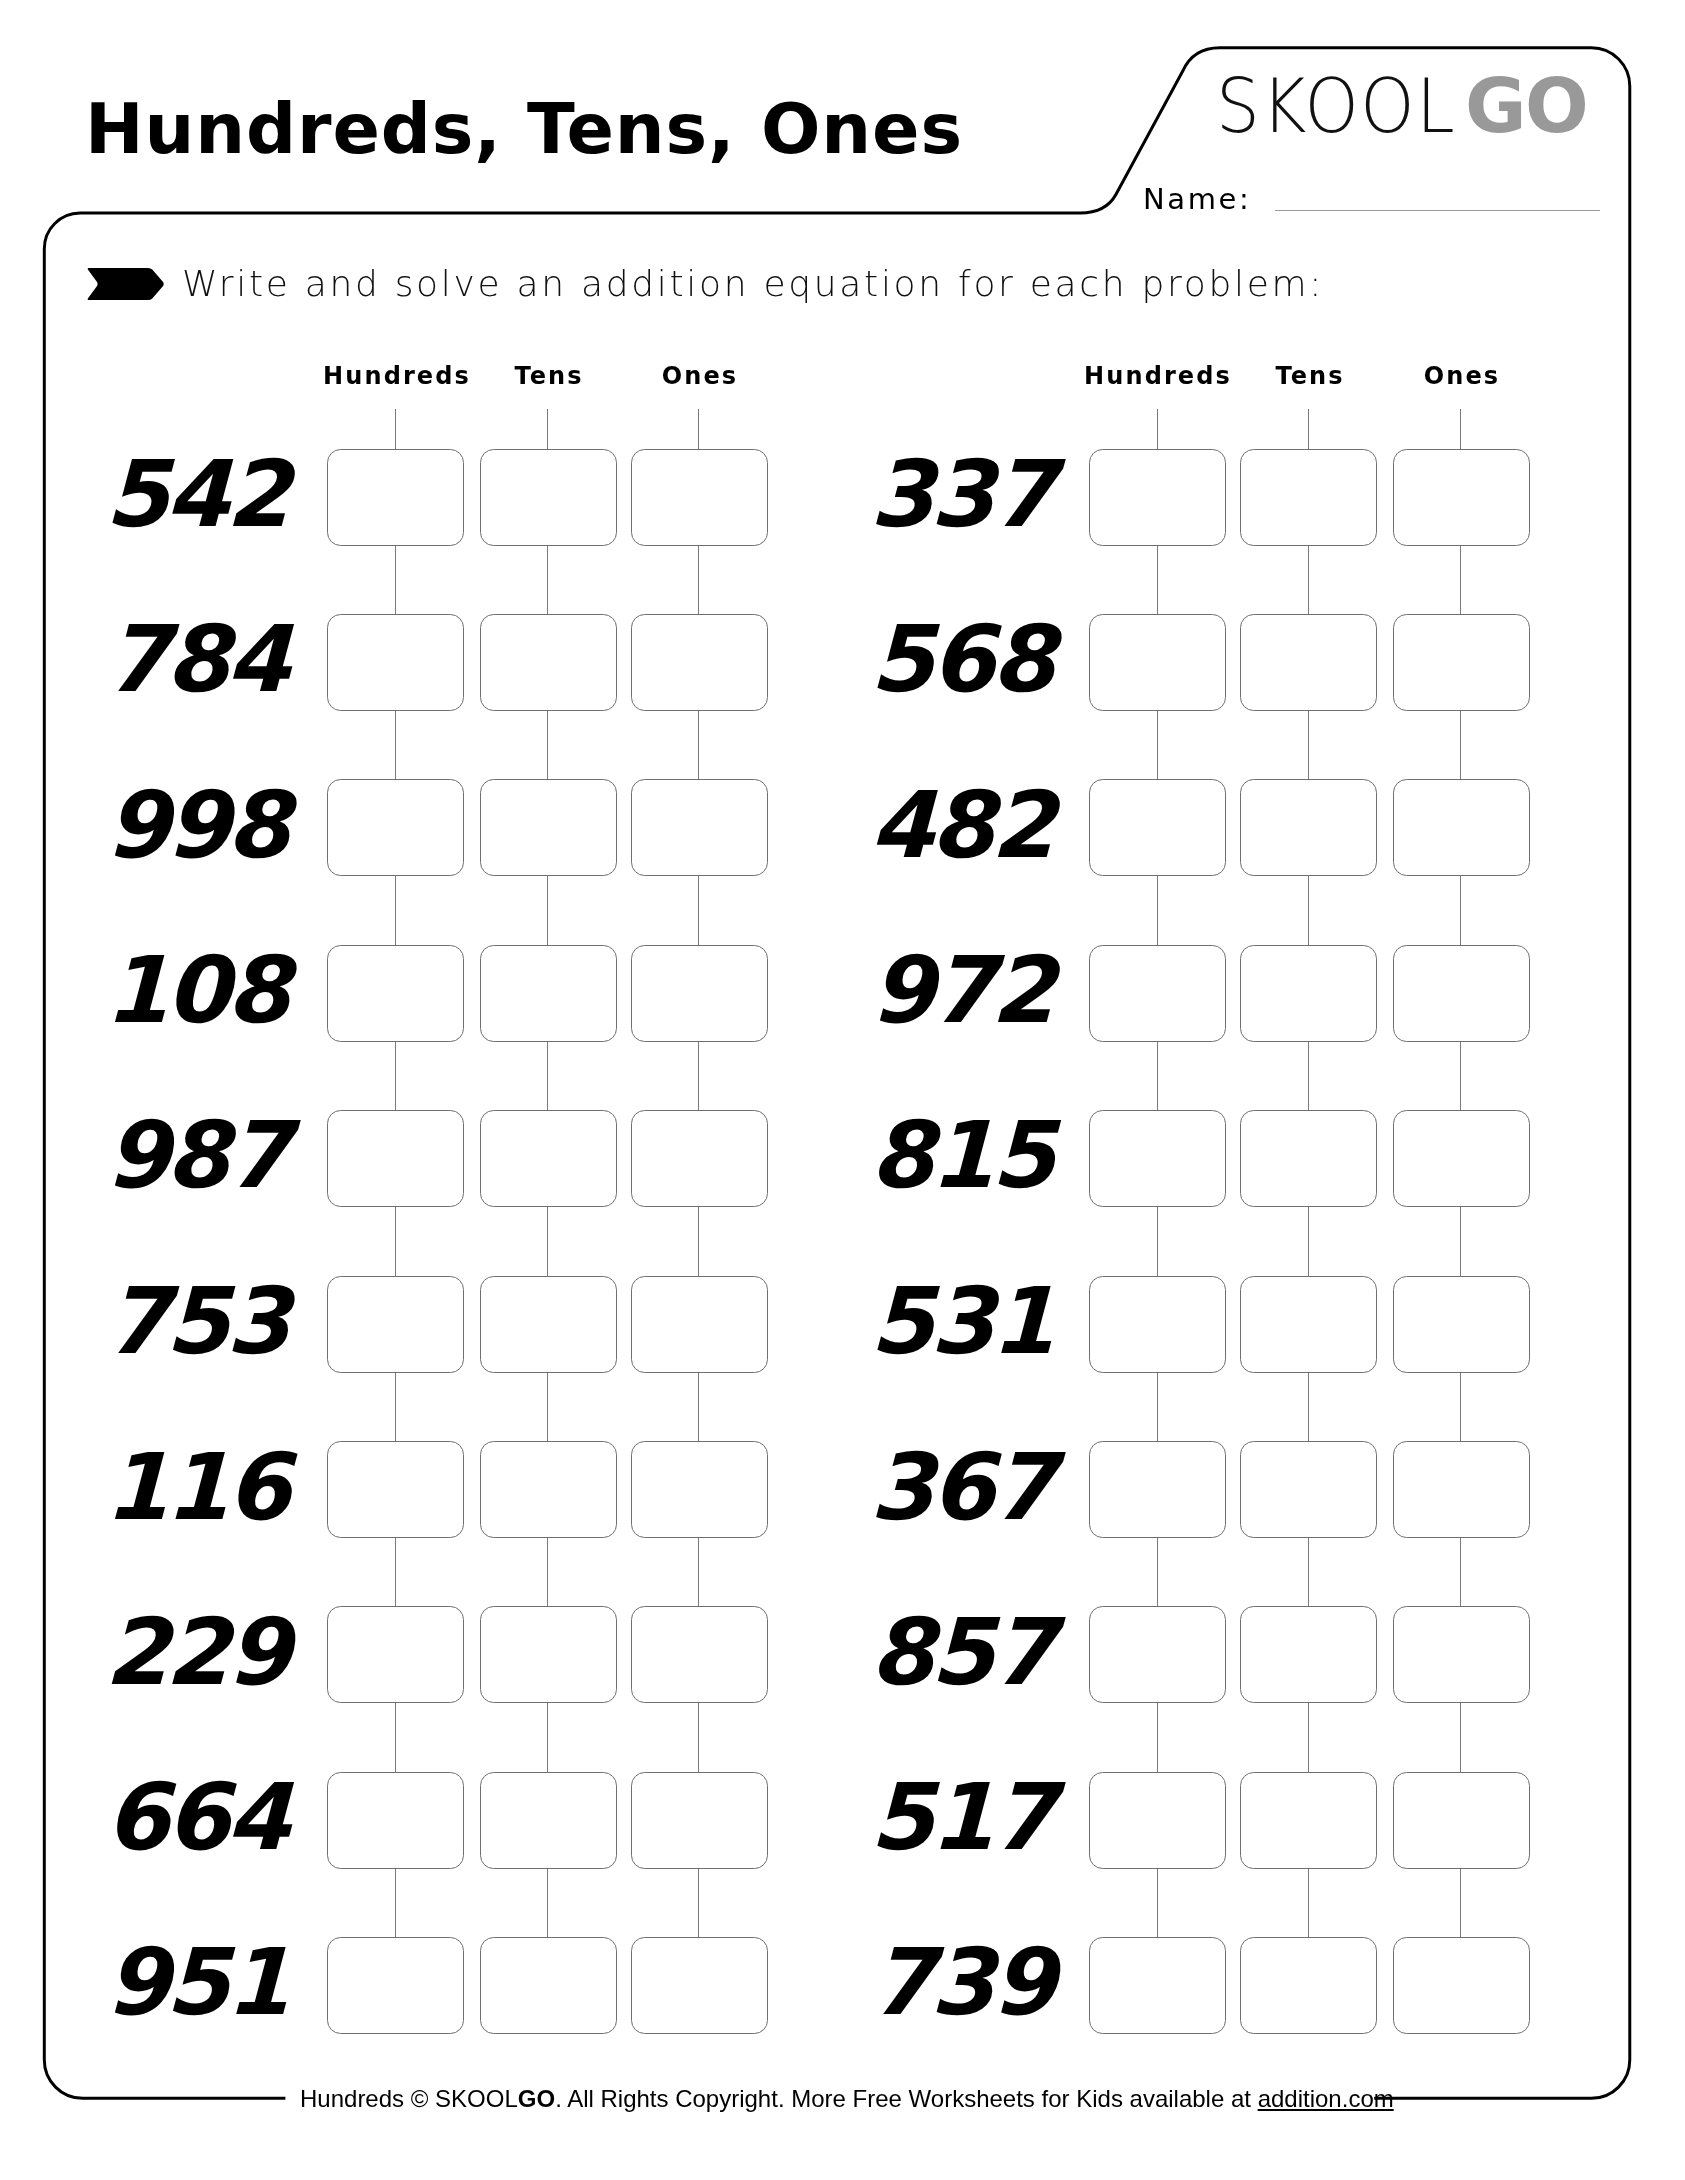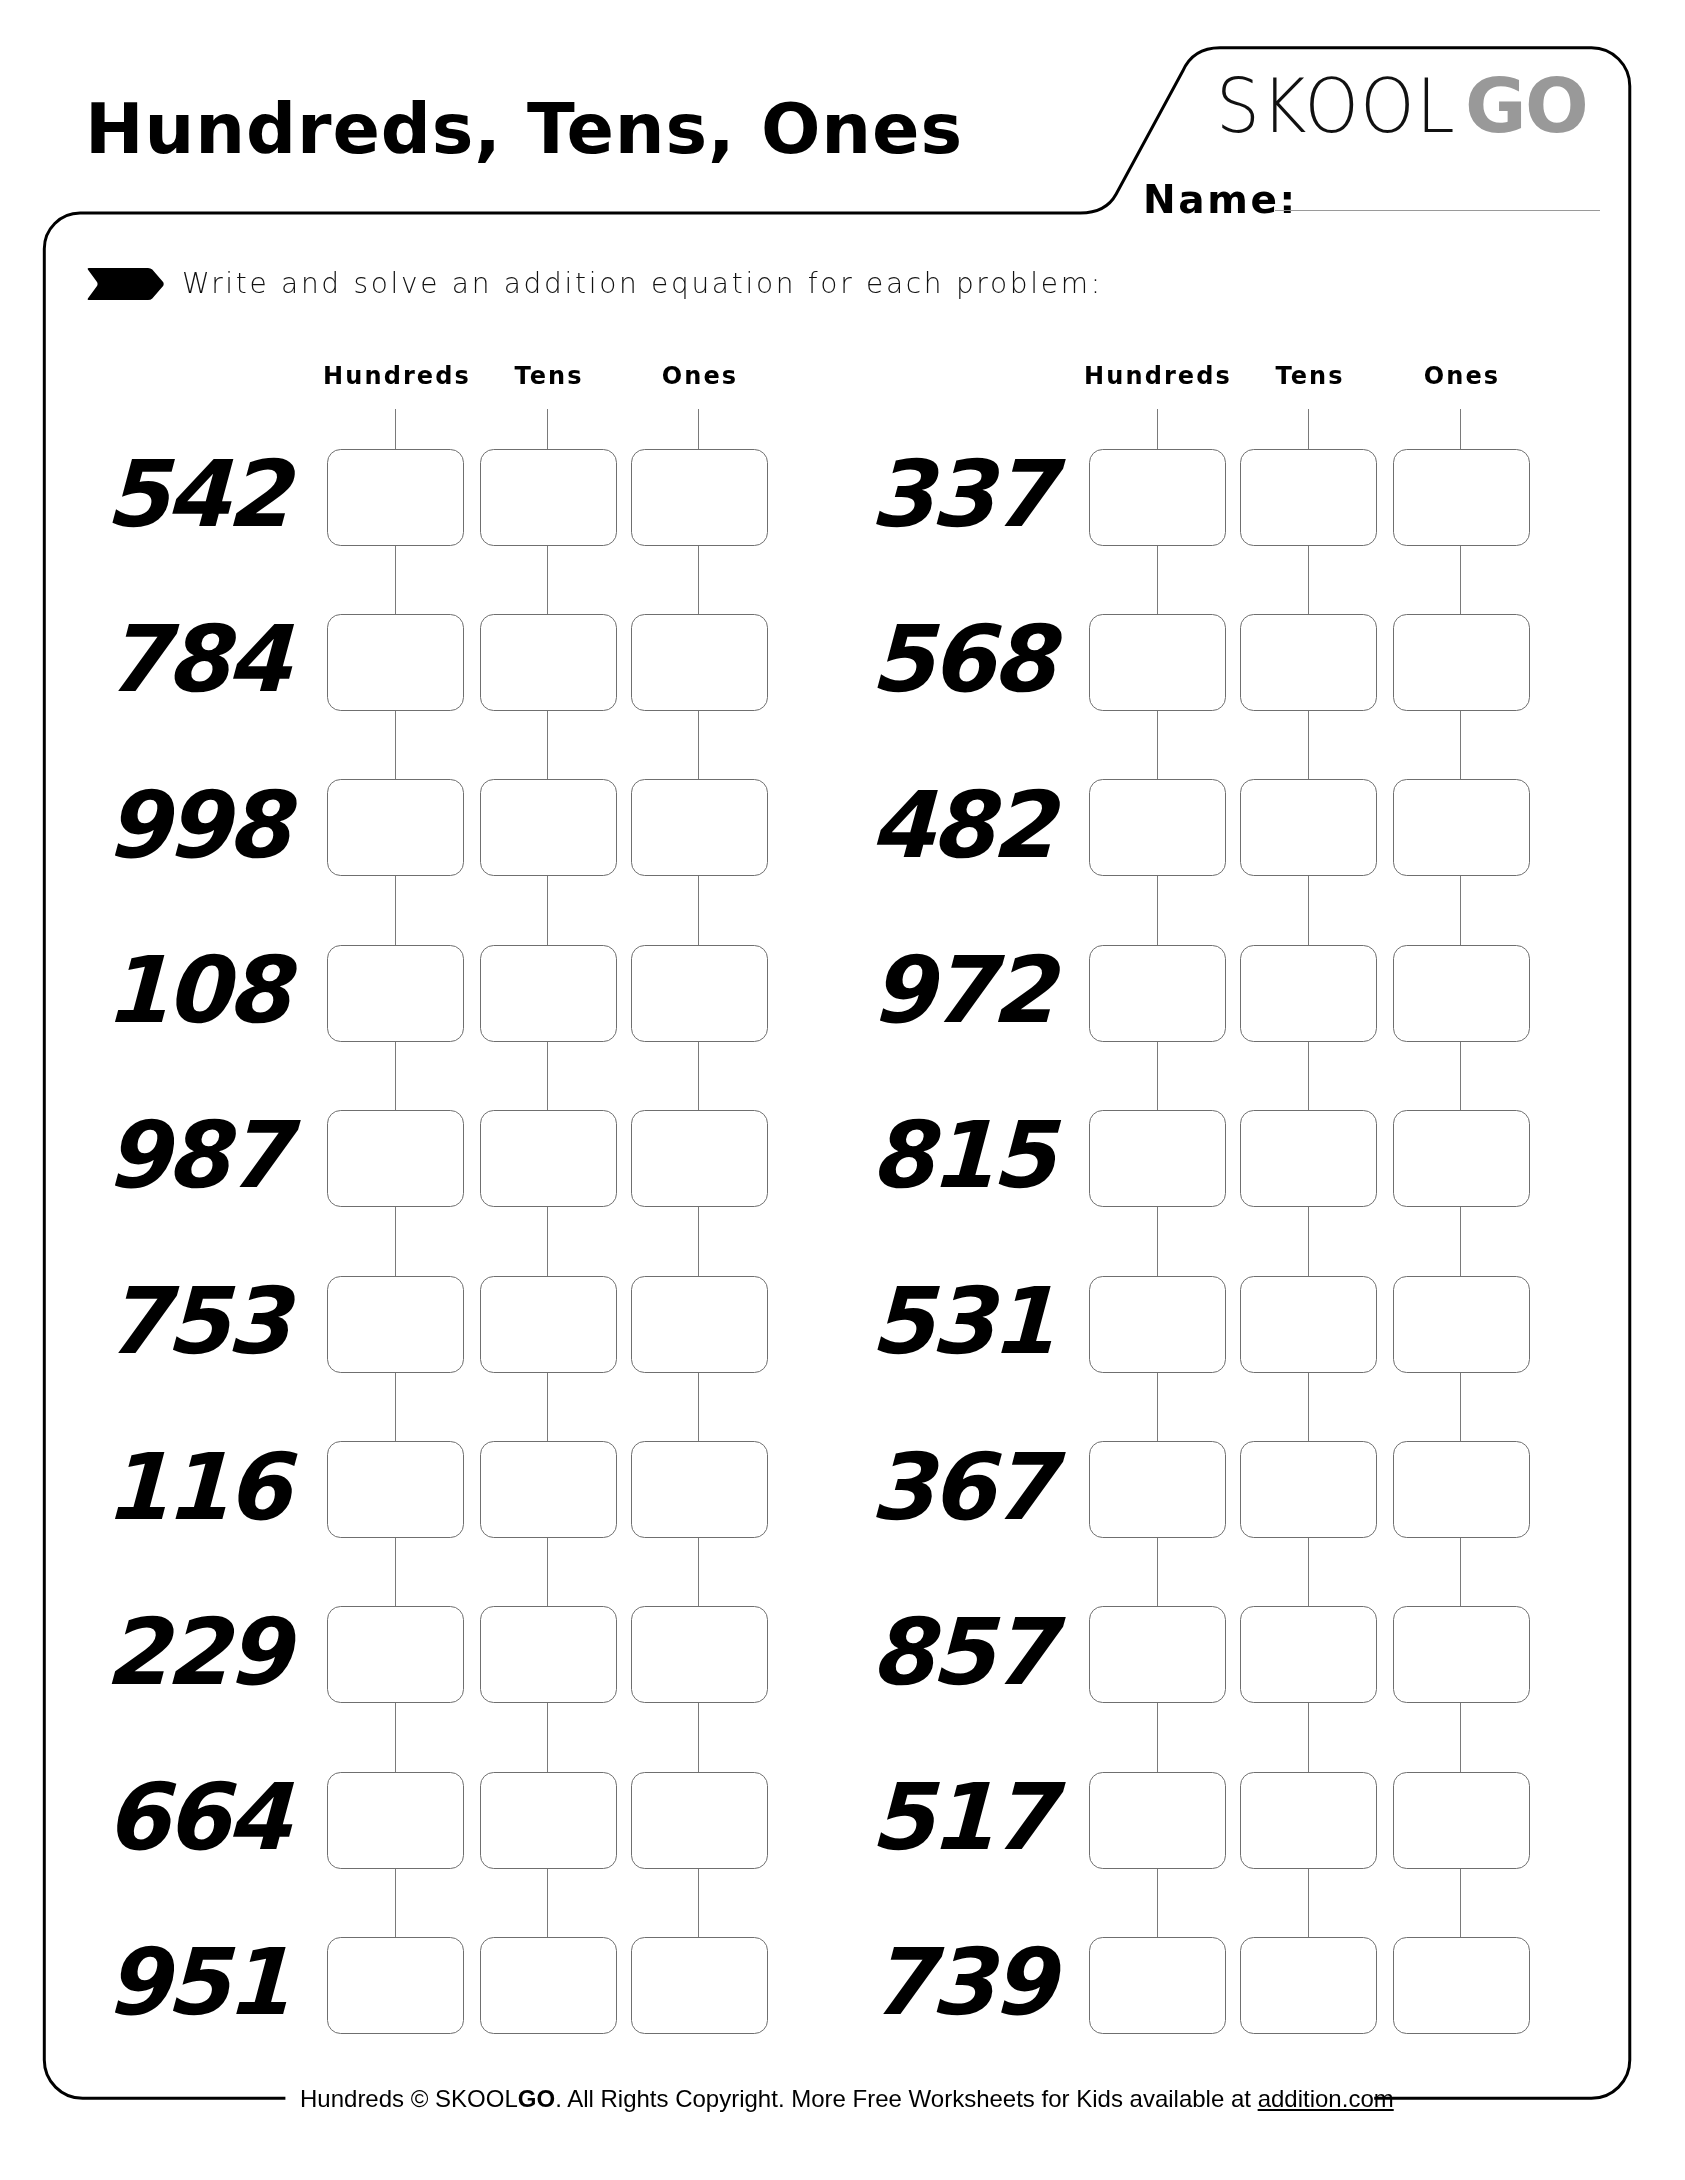--- a/index.html
+++ b/index.html
@@ -3,24 +3,24 @@
 <meta charset="utf-8">
 <style>
   html, body { margin: 0; padding: 0; background: #ffffff; }
   body { width: 1686px; height: 2181px; position: relative; overflow: hidden; font-family: "DejaVu Sans", sans-serif; color: #000; }
   .abs { position: absolute; }
   #frame-svg { position: absolute; left: 0; top: 0; width: 1686px; height: 2181px; pointer-events: none; }
   .title { left: 85px; top: 82px; font-family: "DejaVu Sans", sans-serif; font-weight: bold; font-size: 70px; line-height: 94px; letter-spacing: 0.9px; white-space: nowrap; }
   .logo { left: 1216px; top: 65px; height: 85px; white-space: nowrap; display: flex; align-items: flex-start; }
   .logo-skool { font-family: "DejaVu Sans", sans-serif; font-weight: 200; font-size: 75px; line-height: 82px; letter-spacing: 1.7px; color: #111; -webkit-text-stroke: 0px; transform: scaleX(0.92); transform-origin: left top; display:inline-block; font-stretch: condensed; }
   .logo-go { font-family: "DejaVu Sans", sans-serif; font-weight: bold; font-size: 75px; line-height: 82px; color: #999999; letter-spacing: -1.7px; margin-left: -12px; display:inline-block; }
-  .name-label { left: 1143px; top: 181px; font-family: "DejaVu Sans", sans-serif; font-weight: bold; font-size: 39px; line-height: 37px; letter-spacing: 2.6px; white-space: nowrap; text-align: center; }
+  .name-label { left: 1143px; top: 181px; font-family: "DejaVu Sans", sans-serif; font-weight: normal; font-size: 29px; line-height: 37px; letter-spacing: 2.6px; white-space: nowrap; text-align: center; }
   .name-line { left: 1275px; top: 210px; width: 325px; height: 0; border-top: 1.7px solid #9a9a9a; }
   .instr-arrow { left: 87px; top: 267px; width: 78px; height: 34px; }
-  .instr-text { left: 182px; top: 262px; font-family: "DejaVu Sans", sans-serif; font-weight: 200; font-size: 28px; line-height: 44px; letter-spacing: 2.7px; white-space: nowrap; color: #111; }
+  .instr-text { left: 182px; top: 262px; font-family: "DejaVu Sans", sans-serif; font-weight: 200; font-size: 36px; line-height: 44px; letter-spacing: 2.7px; white-space: nowrap; color: #111; }
   .col-head { top: 361px; font-family: "DejaVu Sans", sans-serif; font-weight: bold; font-size: 24px; line-height: 31px; letter-spacing: 2.1px; white-space: nowrap; transform: translateX(-50%); }
   .vline { width: 0; border-left: 1.7px solid #7a7a7a; top: 409px; height: 1530px; }
   .pv-box { width: 135px; height: 95px; border: 1.3px solid #6f6f6f; border-radius: 13.6px; background: #fff; box-sizing: content-box; }
   .num { font-family: "DejaVu Sans", sans-serif; font-weight: bold; font-style: italic; font-size: 92px; line-height: 96px; height: 96px; text-align: right; width: 256px; letter-spacing: -3.4px; white-space: nowrap; transform: skewX(-4deg); }
   .footer { left: 300px; top: 2084px; font-family: "Liberation Sans", sans-serif; font-size: 24px; line-height: 29px; white-space: nowrap; color: #000; }
   .footer b { font-weight: bold; }
   .footer u { text-decoration: underline; }
 </style>
 </head>
 <body>

